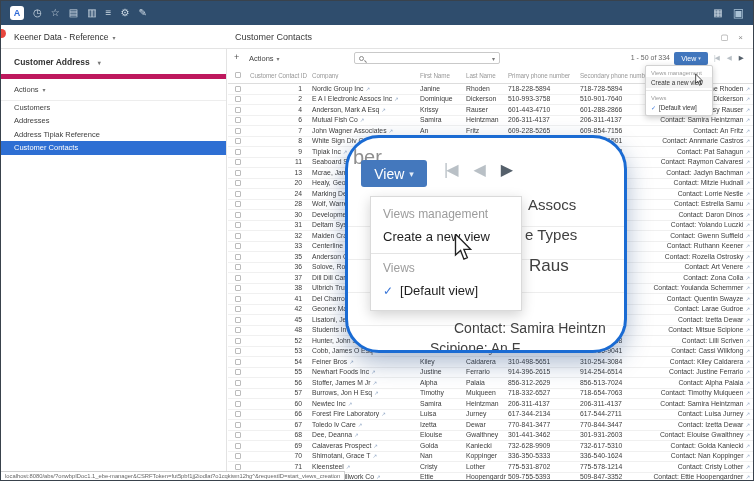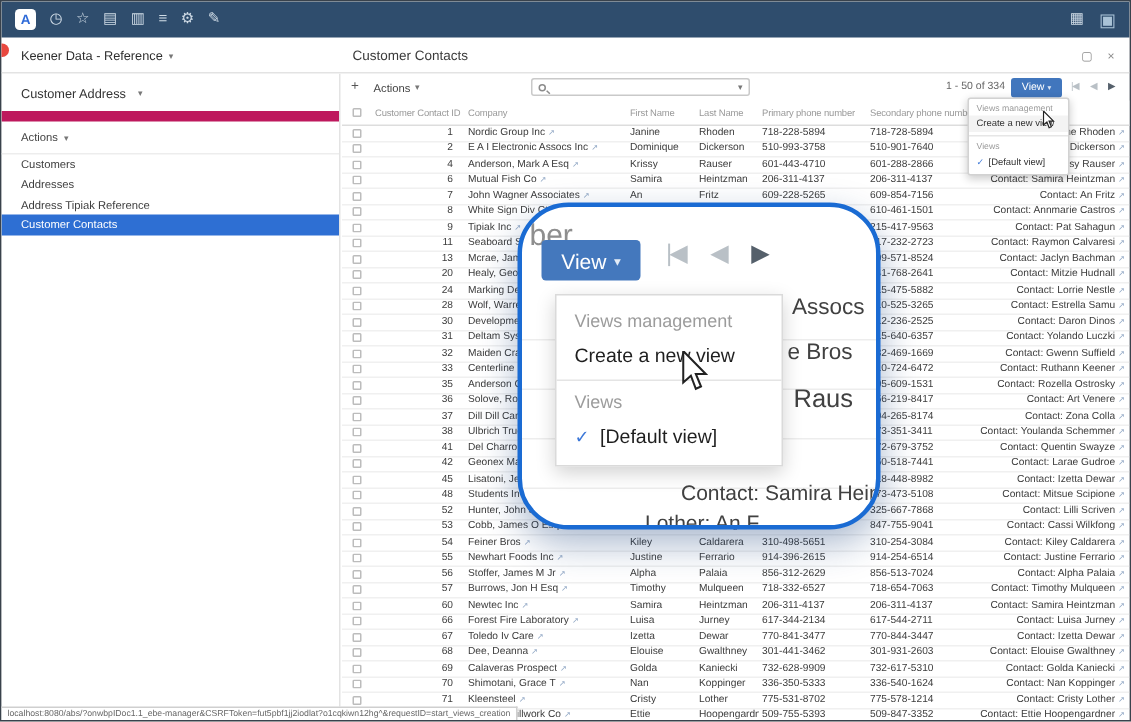--- a/index.html
+++ b/index.html
@@ -17,21 +17,21 @@
   
   .appbar{position:absolute;top:24px;left:0;right:0;height:24px;background:#fff;border-bottom:1px solid #e3e3e3;z-index:5}
   .reddot{position:absolute;left:-4px;top:28px;width:9px;height:9px;border-radius:50%;background:#e8473e;z-index:6}
   .appmenu{position:absolute;left:13px;top:24px;height:24px;display:flex;align-items:center;gap:4px;font-size:8.5px;color:#2e2e2e;z-index:6}
   .caret{font-size:6px;color:#777}
   .pagetitle{position:absolute;left:234px;top:24px;height:24px;display:flex;align-items:center;font-size:9px;color:#3a3a3a;z-index:6}
   .winicons{position:absolute;right:10px;top:24px;height:24px;display:flex;gap:10px;align-items:center;color:#8a8a8a;font-size:8px;z-index:6}
 
   
   .sidebar{position:absolute;top:48px;left:0;width:226px;bottom:0;border-right:1px solid #e3e3e3;background:#fff;z-index:4}
-  .sb-context{display:flex;align-items:center;gap:8px;padding:8px 13px 7px;font-size:8.5px;font-weight:normal;color:#333;border-bottom:7px solid #be185d}
+  .sb-context{display:flex;align-items:center;gap:8px;padding:8px 13px 7px;font-size:8.5px;font-weight:bold;color:#333;border-bottom:5px solid #be185d}
   .sb-actions{display:flex;align-items:center;gap:4px;padding:6px 13px;font-size:7.5px;color:#444;border-bottom:1px solid #ededed}
   .navitem{padding:0 13px;height:13.4px;line-height:13.4px;font-size:7.5px;color:#3e3e3e;white-space:nowrap;overflow:hidden}
   .navitem.active{background:#2e6fd3;color:#fff}
 
   
   .main{position:absolute;left:227px;top:48px;right:0;bottom:0;background:#fff}
   .toolbar{position:absolute;left:0;top:0;right:0;height:18px}
   .btn-new{position:absolute;left:6px;top:3px;font-size:9px;color:#555}
   .btn-actions{position:absolute;left:21px;top:0;height:18px;display:flex;align-items:center;gap:3px;font-size:7.5px;color:#444}
   .search{position:absolute;left:126px;top:3px;width:146px;height:12px;border:1px solid #c9c9c9;border-radius:2px;background:#fff;display:flex;align-items:center;padding:0 4px;gap:4px}
@@ -64,21 +64,21 @@
 
   
   .viewmenu{position:absolute;left:644px;top:64px;width:68px;background:#fff;border:1px solid #d2d2d2;border-radius:2px;box-shadow:0 2px 6px rgba(0,0,0,.2);z-index:20;padding:2px 0}
   .vm-sec{font-size:5.8px;color:#9a9a9a;padding:2px 5px 1px}
   .vm-item{font-size:6.3px;color:#333;padding:2px 5px;display:flex;gap:3px;align-items:center}
   .vm-item.hov{background:#f3f3f3}
   .vm-div{border-top:1px solid #e6e6e6;margin:2px 0}
   .vm-check{color:#3e79d9;font-size:6px}
 
   
-  .callout{position:absolute;left:344px;top:134px;width:242px;height:218px;background:#fff;border:3px solid #1a6bd3;border-radius:34px;box-shadow:0 10px 24px rgba(20,60,120,.35);z-index:40;overflow:hidden}
+  .callout{position:absolute;left:344px;top:134px;width:282px;height:218px;background:#fff;border:3px solid #1a6bd3;border-radius:34px;box-shadow:0 10px 24px rgba(20,60,120,.35);z-index:40;overflow:hidden}
   .mline{position:absolute;left:0;right:0;height:1px;background:#ededed;z-index:0}
   .ml-0{top:88px}.ml-1{top:121px}.ml-2{top:154px}.ml-3{top:187px}
   .frag{position:absolute;white-space:nowrap;color:#414141;z-index:1}
   .frag-0{left:5px;top:8px;font-size:20px;color:#8e8e8e}
   .frag-1{left:180px;top:58px;font-size:15px}
   .frag-2{left:177px;top:88px;font-size:15px}
   .frag-3{left:181px;top:118px;font-size:17px}
   .frag-4{left:106px;top:182px;font-size:14px}
   .frag-5{left:82px;top:202px;font-size:14px}
   .co-viewbtn{position:absolute;left:13px;top:22px;width:66px;height:27px;background:#4478bd;border-radius:3px;color:#fff;font-size:14px;display:flex;align-items:center;justify-content:center;gap:5px;z-index:2}
@@ -890,24 +890,24 @@
   </svg>
 
   <div class="callout" data-name="magnifier-callout">
     <div class="mline ml-0" data-name="magnified-row-line"></div>
     <div class="mline ml-1" data-name="magnified-row-line"></div>
     <div class="mline ml-2" data-name="magnified-row-line"></div>
     <div class="mline ml-3" data-name="magnified-row-line"></div>
     <div data-name="callout-fragments">
         <span class="frag frag-0" data-name="magnified-text-fragment">ber</span>
         <span class="frag frag-1" data-name="magnified-text-fragment">Assocs</span>
-        <span class="frag frag-2" data-name="magnified-text-fragment">e Bros</span>
+        <span class="frag frag-2" data-name="magnified-text-fragment">e Types</span>
         <span class="frag frag-3" data-name="magnified-text-fragment">Raus</span>
         <span class="frag frag-4" data-name="magnified-text-fragment">Contact: Samira Heintzn</span>
-        <span class="frag frag-5" data-name="magnified-text-fragment">Lother: An F</span>
+        <span class="frag frag-5" data-name="magnified-text-fragment">Scipione: An F</span>
       </div>
 
     <div class="co-viewbtn" data-name="magnified-view-button">
       <span data-name="view-button-label">View</span>
       <span class="caret" data-name="chevron-down-icon">▾</span>
     </div>
     <div class="co-pager" data-name="callout-pager-group">
         <span class="pgbtn pg0" data-name="first-page-icon">|◀</span>
         <span class="pgbtn pg1" data-name="prev-page-icon">◀</span>
         <span class="pgbtn pg2" data-name="next-page-icon">▶</span>

